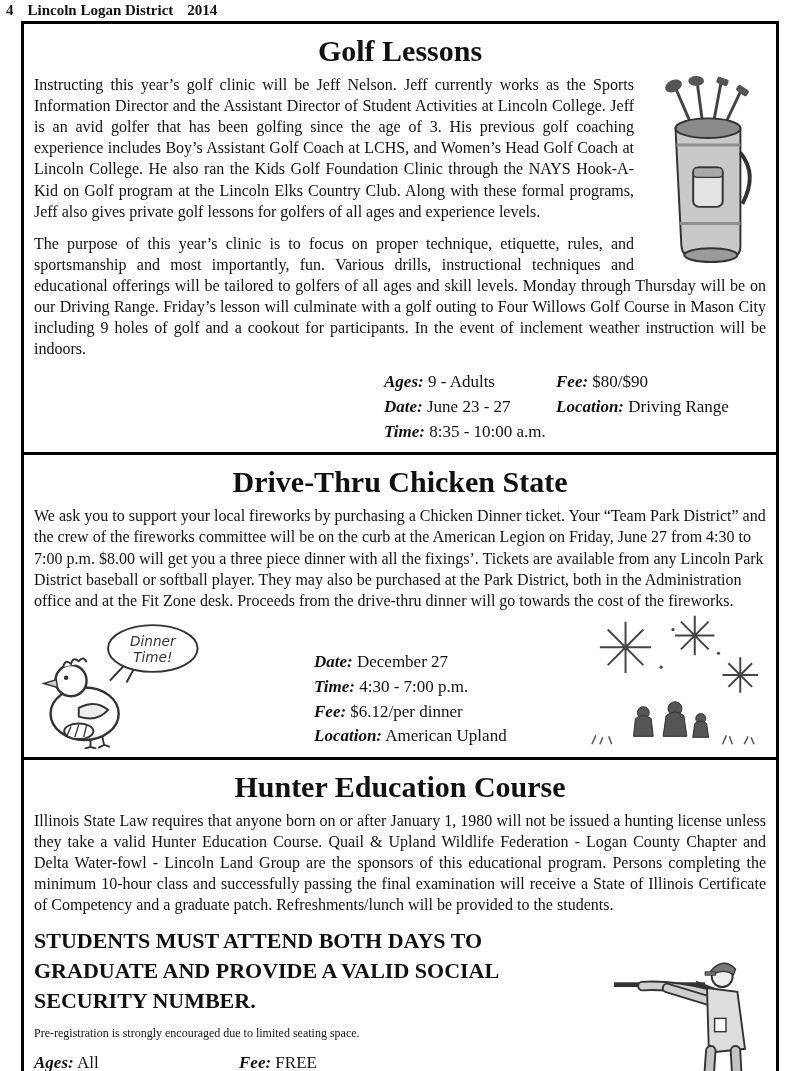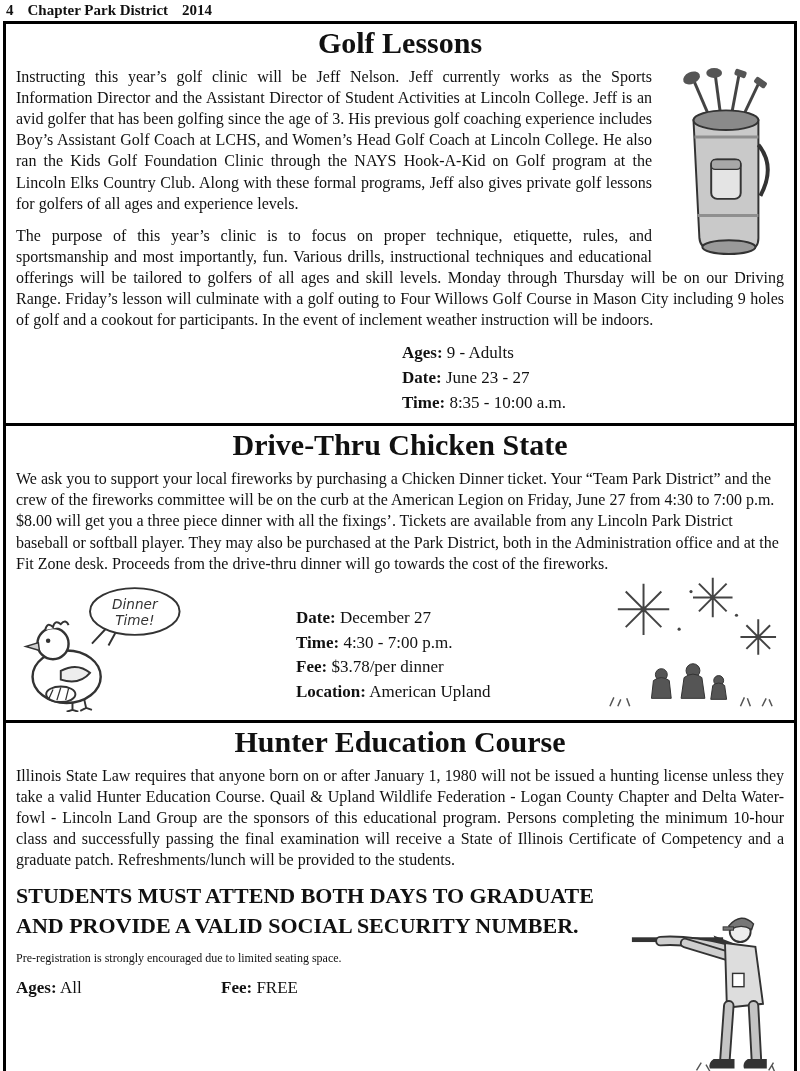--- a/index.html
+++ b/index.html
@@ -1,59 +1,59 @@
 <!DOCTYPE html>
 <html><head>
 <meta charset="utf-8">
 <style>
   html, body { margin: 0; padding: 0; background: #fff; }
   body { width: 800px; font-family: "Liberation Serif", serif; color: #111; }
   .page { width: 800px; box-sizing: border-box; }
 
   .top-header { display: flex; align-items: baseline; gap: 14px; font-weight: bold; font-size: 15px; padding: 2px 4px 2px 6px; }
 
-  .section { border: 3px solid #000; margin: 0 3px; padding: 0 10px 8px 10px; box-sizing: border-box; background: #fff; overflow: hidden; }
+  .section { border: 3px solid #000; margin: 0 21px; padding: 8px 10px 8px 10px; box-sizing: border-box; background: #fff; overflow: hidden; }
   .section + .section { margin-top: -3px; }
 
   .section-title { text-align: center; font-size: 30px; font-weight: bold; margin: 2px 0 6px 0; }
 
   .body-text { font-size: 16px; line-height: 1.32; margin: 0 0 11px 0; }
   .justified { text-align: justify; }
 
-  .lbl { font-weight: bold; }
+  .lbl { font-weight: bold; font-style: italic; }
   .drow { font-size: 17px; line-height: 1.45; }
 
   
   .golf-illustration { float: right; width: 118px; height: 192px; margin: 0 2px 4px 12px; }
   .golf-details { display: flex; width: 368px; margin-left: auto; margin-right: 14px; margin-top: 2px; }
   .golf-details .dcol1 { width: 172px; }
   .golf-details .dcol2 { flex: 1; }
 
   
-  .chicken-bottom { display: flex; align-items: center; margin-top: 4px; }
+  .chicken-bottom { display: flex; align-items: flex-end; margin-top: 4px; }
   .chicken-illustration { width: 185px; height: 127px; flex: 0 0 auto; }
   .chicken-details { margin-left: 95px; margin-top: 14px; }
   .fireworks-illustration { width: 178px; height: 140px; margin-left: auto; margin-right: 4px; margin-top: -14px; flex: 0 0 auto; }
 
   
   .hunter-illustration { float: right; width: 152px; height: 192px; margin: 4px 2px 0 10px; }
   .hunter-warning { font-size: 22px; font-weight: bold; line-height: 1.35; max-width: 600px; margin: 0 0 10px 0; }
   .hunter-prereg { font-size: 12px; margin: 0 0 10px 0; }
   .hunter-details { display: grid; grid-template-columns: 205px auto; max-width: 560px; }
 
   .bubble-text { font-family: "DejaVu Sans", sans-serif; font-style: italic; font-size: 14px; fill: #333; }
 </style>
 </head>
 <body>
 
 <div class="page">
 
   <div class="top-header">
     <span>4</span>
-    <span>Chapter Park District</span>
+    <span>Lincoln Logan District</span>
     <span>2014</span>
   </div>
 
   <div class="section">
     <div class="section-title">Golf Lessons</div>
 
     <svg class="golf-illustration" viewBox="0 0 120 195" aria-hidden="true">
       <g stroke="#444" stroke-width="3" fill="none">
         <line x1="48" y1="56" x2="30" y2="14"></line>
         <line x1="58" y1="53" x2="52" y2="8"></line>
@@ -87,20 +87,30 @@
         </div>
         <div class="drow">
           <span class="lbl">Date:</span>
           <span>June 23 - 27</span>
         </div>
         <div class="drow">
           <span class="lbl">Time:</span>
           <span>8:35 - 10:00 a.m.</span>
         </div>
       </div>
+      <div class="dcol2">
+        <div class="drow">
+          <span class="lbl">Fee:</span>
+          <span>$80/$90</span>
+        </div>
+        <div class="drow">
+          <span class="lbl">Location:</span>
+          <span>Driving Range</span>
+        </div>
+      </div>
     </div>
   </div>
 
   <div class="section">
     <div class="section-title">Drive-Thru Chicken State</div>
 
     <p class="body-text">We ask you to support your local fireworks by purchasing a Chicken Dinner ticket.  Your “Team Park District” and the crew of the fireworks committee will be on the curb at the American Legion on Friday, June 27 from 4:30 to 7:00 p.m.  $8.00 will get you a three piece dinner with all the fixings’.  Tickets are available from any Lincoln Park District baseball or softball player. They may also be purchased at the Park District, both in the Administration office and at the Fit Zone desk. Proceeds from the drive-thru dinner will go towards the cost of the fireworks.</p>
 
     <div class="chicken-bottom">
 
@@ -124,21 +134,21 @@
         <div class="drow">
           <span class="lbl">Date:</span>
           <span>December 27</span>
         </div>
         <div class="drow">
           <span class="lbl">Time:</span>
           <span>4:30 - 7:00 p.m.</span>
         </div>
         <div class="drow">
           <span class="lbl">Fee:</span>
-          <span>$3.78/per dinner</span>
+          <span>$6.12/per dinner</span>
         </div>
         <div class="drow">
           <span class="lbl">Location:</span>
           <span>American Upland</span>
         </div>
       </div>
 
       <svg class="fireworks-illustration" viewBox="0 0 180 140" aria-hidden="true">
         <g stroke="#444" stroke-width="2" fill="none">
           <path d="M42 12 V64 M16 38 H68 M24 20 L60 56 M60 20 L24 56"></path>

